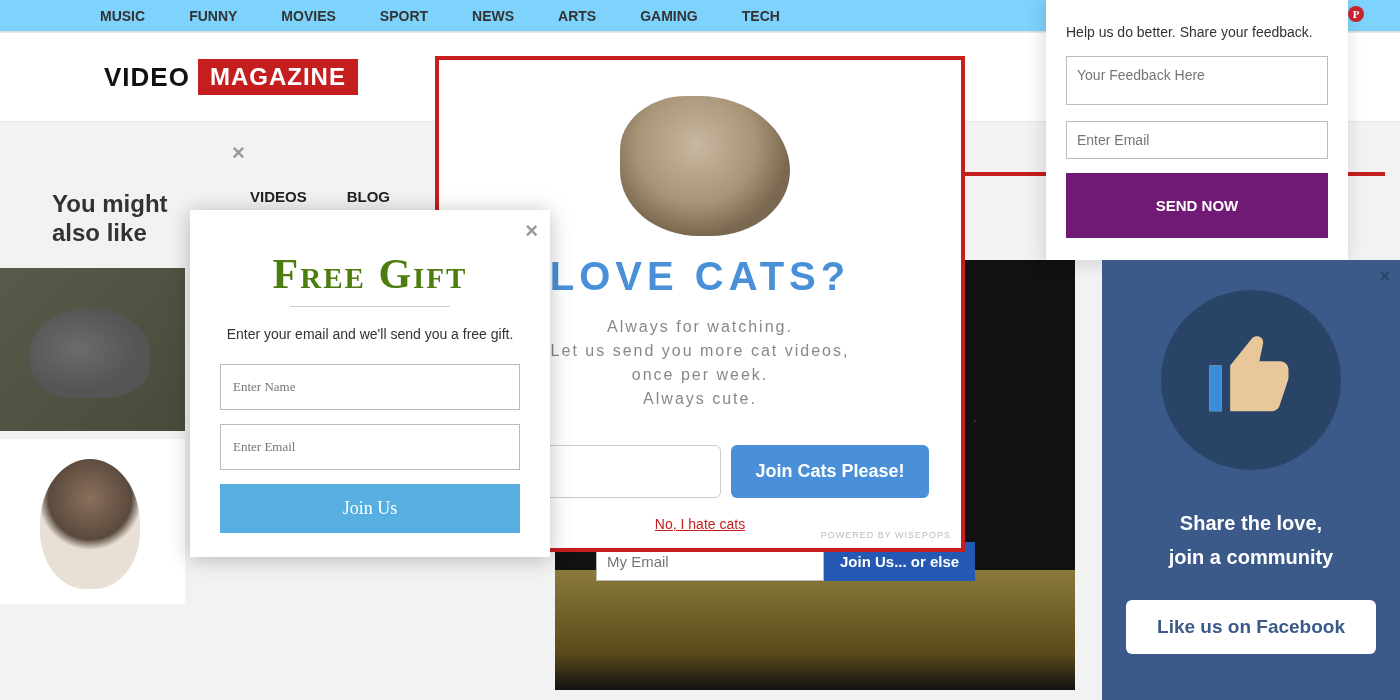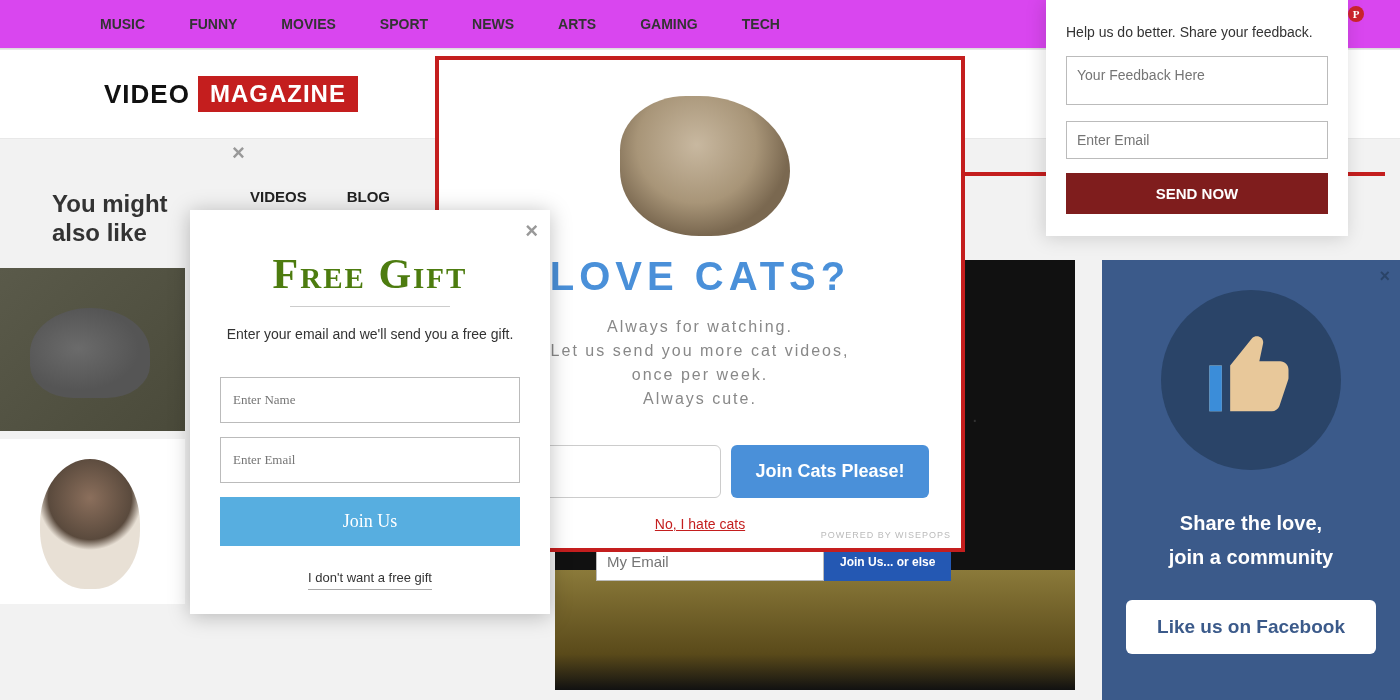--- a/index.html
+++ b/index.html
@@ -1,19 +1,19 @@
 <!DOCTYPE html>
 <html><head>
 <meta charset="utf-8">
 <style>
 * { margin: 0; padding: 0; box-sizing: border-box; }
 body { font-family: Arial, sans-serif; background: #f2f2f2; width: 1400px; height: 700px; overflow: hidden; position: relative; }
 
 
-.topnav { background: #d946ef; border-bottom: 1px solid #ddd; height: 49px; display: flex; align-items: center; padding: 0 100px; gap: 44px; }
+.topnav { background: #7dd3fc; border-bottom: 1px solid #ddd; height: 32px; display: flex; align-items: center; padding: 0 100px; gap: 44px; }
 .topnav a { color: #333; text-decoration: none; font-size: 14px; font-weight: 600; cursor: pointer; }
 
 
 .logobar { background: #fff; height: 90px; border-top: 1px solid #e8e8e8; border-bottom: 1px solid #e8e8e8; display: flex; align-items: center; padding-left: 104px; margin-top: 0; }
 .logo-video { font-weight: 900; font-size: 26px; letter-spacing: 1px; color: #111; }
 .logo-mag { background: #c41e1e; color: #fff; padding: 4px 12px; font-size: 24px; font-weight: 700; margin-left: 8px; letter-spacing: 1px; }
 
 
 .sidebar { position: absolute; left: 0; top: 170px; width: 198px; }
 .ymal { font-size: 24px; font-weight: 600; color: #333; padding: 20px 0 20px 52px; line-height: 1.2; }
@@ -32,49 +32,49 @@
 
 
 .videobox { position: absolute; left: 555px; top: 260px; width: 520px; height: 430px; background: #111; }
 .videobox::before { content: ''; position: absolute; left: 0; right: 0; bottom: 0; height: 120px; background: linear-gradient(180deg, #8b7a3a 0%, #5a4a1a 70%, #111 100%); }
 
 
 .pop-gift { position: absolute; left: 190px; top: 210px; width: 360px; background: #fff; box-shadow: 0 2px 20px rgba(0,0,0,0.25); padding: 40px 30px 24px; text-align: center; }
 .pop-gift .close { position: absolute; right: 12px; top: 8px; color: #999; font-size: 22px; font-weight: 700; cursor: pointer; }
 .pop-gift h2 { font-family: Georgia, serif; font-size: 42px; font-weight: 700; color: #4d7c0f; letter-spacing: 2px; margin-bottom: 8px; font-variant: small-caps; }
 .pop-gift .hr { border-top: 1px solid #ccc; width: 160px; margin: 0 auto 18px; }
-.pop-gift p { font-size: 14px; color: #333; line-height: 1.4; margin-bottom: 32px; }
+.pop-gift p { font-size: 14px; color: #333; line-height: 1.4; margin-bottom: 19px; }
 .pop-gift input { width: 100%; padding: 14px 12px; border: 1px solid #bbb; font-size: 13px; margin-bottom: 14px; font-family: Georgia, serif; color: #777; }
 .pop-gift .btn { width: 100%; padding: 14px; background: #57aee0; color: #fff; border: none; font-size: 18px; cursor: pointer; font-family: Georgia, serif; }
 .pop-gift .optout { font-size: 13px; color: #333; margin-top: 24px; border-bottom: 1px solid #aaa; display: inline-block; padding-bottom: 4px; cursor: pointer; }
 
 
 .pop-cats { position: absolute; left: 435px; top: 56px; width: 530px; height: 496px; border: 4px solid #c41e1e; background: #fff; text-align: center; padding: 16px 20px 10px; }
 .pop-cats .catimg { width: 220px; height: 170px; margin: 0 auto; position: relative; }
 .pop-cats .catimg::before { content: ''; position: absolute; left: 30px; top: 20px; width: 170px; height: 140px; background: radial-gradient(ellipse at 45% 35%, #c8b8a0 0%, #a89578 45%, #7a6850 70%); border-radius: 40% 55% 48% 48%; }
 .pop-cats h1 { color: #4a90d9; font-size: 40px; font-weight: 700; letter-spacing: 5px; margin: 8px 0 16px; }
 .pop-cats p { color: #888; font-size: 16px; letter-spacing: 2px; line-height: 1.5; }
 .pop-cats .row { display: flex; margin-top: 34px; gap: 10px; justify-content: center; }
 .pop-cats .em { flex: 1; max-width: 250px; border: 1px solid #ccc; border-radius: 6px; padding: 16px; font-size: 16px; text-align: left; }
 .pop-cats .go { background: #4a90d9; color: #fff; border: none; border-radius: 6px; padding: 16px 24px; font-size: 18px; font-weight: 600; cursor: pointer; }
 .pop-cats .hate { color: #c41e1e; font-size: 14px; text-decoration: underline; margin-top: 18px; display: inline-block; cursor: pointer; }
 .pop-cats .pb { position: absolute; right: 10px; bottom: 8px; font-size: 9px; color: #bbb; letter-spacing: 1px; }
 
 
 .emailrow { position: absolute; left: 596px; top: 542px; display: flex; }
 .emailrow input { width: 228px; padding: 10px; border: 1px solid #bbb; font-size: 15px; }
-.emailrow button { background: #2458b3; color: #fff; border: none; padding: 10px 16px; font-size: 12px; font-weight: 600; cursor: pointer; }
+.emailrow button { background: #2458b3; color: #fff; border: none; padding: 10px 16px; font-size: 15px; font-weight: 600; cursor: pointer; }
 
 
 .pop-fb { position: absolute; right: 52px; top: 0; width: 302px; background: #fff; box-shadow: -2px 2px 18px rgba(0,0,0,0.15); padding: 24px 20px 22px; }
 .pop-fb h2 { color: #2458b3; font-size: 24px; font-weight: 700; margin-bottom: 6px; }
 .pop-fb p { font-size: 14px; color: #333; margin-bottom: 16px; }
 .pop-fb textarea { width: 100%; height: 49px; border: 1px solid #bbb; padding: 10px; font-size: 14px; resize: none; font-family: Arial; margin-bottom: 12px; }
 .pop-fb input { width: 100%; border: 1px solid #bbb; padding: 10px; font-size: 14px; margin-bottom: 14px; }
-.pop-fb button { width: 100%; background: #7f1d1d; color: #fff; border: none; padding: 12px; font-size: 15px; font-weight: 700; cursor: pointer; }
+.pop-fb button { width: 100%; background: #701a75; color: #fff; border: none; padding: 24px; font-size: 15px; font-weight: 700; cursor: pointer; }
 
 
 .pop-like { position: absolute; right: 0; top: 260px; width: 298px; height: 440px; background: #3b5a8a; color: #fff; text-align: center; padding: 30px 24px; }
 .pop-like .close { position: absolute; right: 10px; top: 6px; color: #2a4468; font-size: 18px; font-weight: 700; cursor: pointer; }
 .thumbcircle { width: 180px; height: 180px; border-radius: 50%; background: #2a4468; margin: 0 auto 36px; position: relative; }
 .thumbcircle svg { position: absolute; left: 50%; top: 50%; transform: translate(-50%, -52%); }
 .pop-like p { font-size: 20px; font-weight: 600; line-height: 1.7; margin-bottom: 26px; }
 .pop-like button { background: #fff; color: #3b5a8a; border: none; border-radius: 6px; padding: 16px 24px; font-size: 19px; font-weight: 600; cursor: pointer; width: 100%; }
 
 
@@ -145,21 +145,20 @@
 </div>
 
 <div class="pop-gift">
   <span class="close">×</span>
   <h2>Free Gift</h2>
   <div class="hr"></div>
   <p>Enter your email and we'll send you a free gift.</p>
   <input placeholder="Enter Name" style="">
   <input placeholder="Enter Email" style="">
   <button class="btn">Join Us</button>
-  <div><a class="optout">I don't want a free gift</a></div>
 </div>
 
 <div class="pop-fb">
   <p>Help us do better. Share your feedback.</p>
   <textarea placeholder="Your Feedback Here" style=""></textarea>
   <input placeholder="Enter Email" style="">
   <button>SEND NOW</button>
 </div>
 
 <div class="pop-like">

